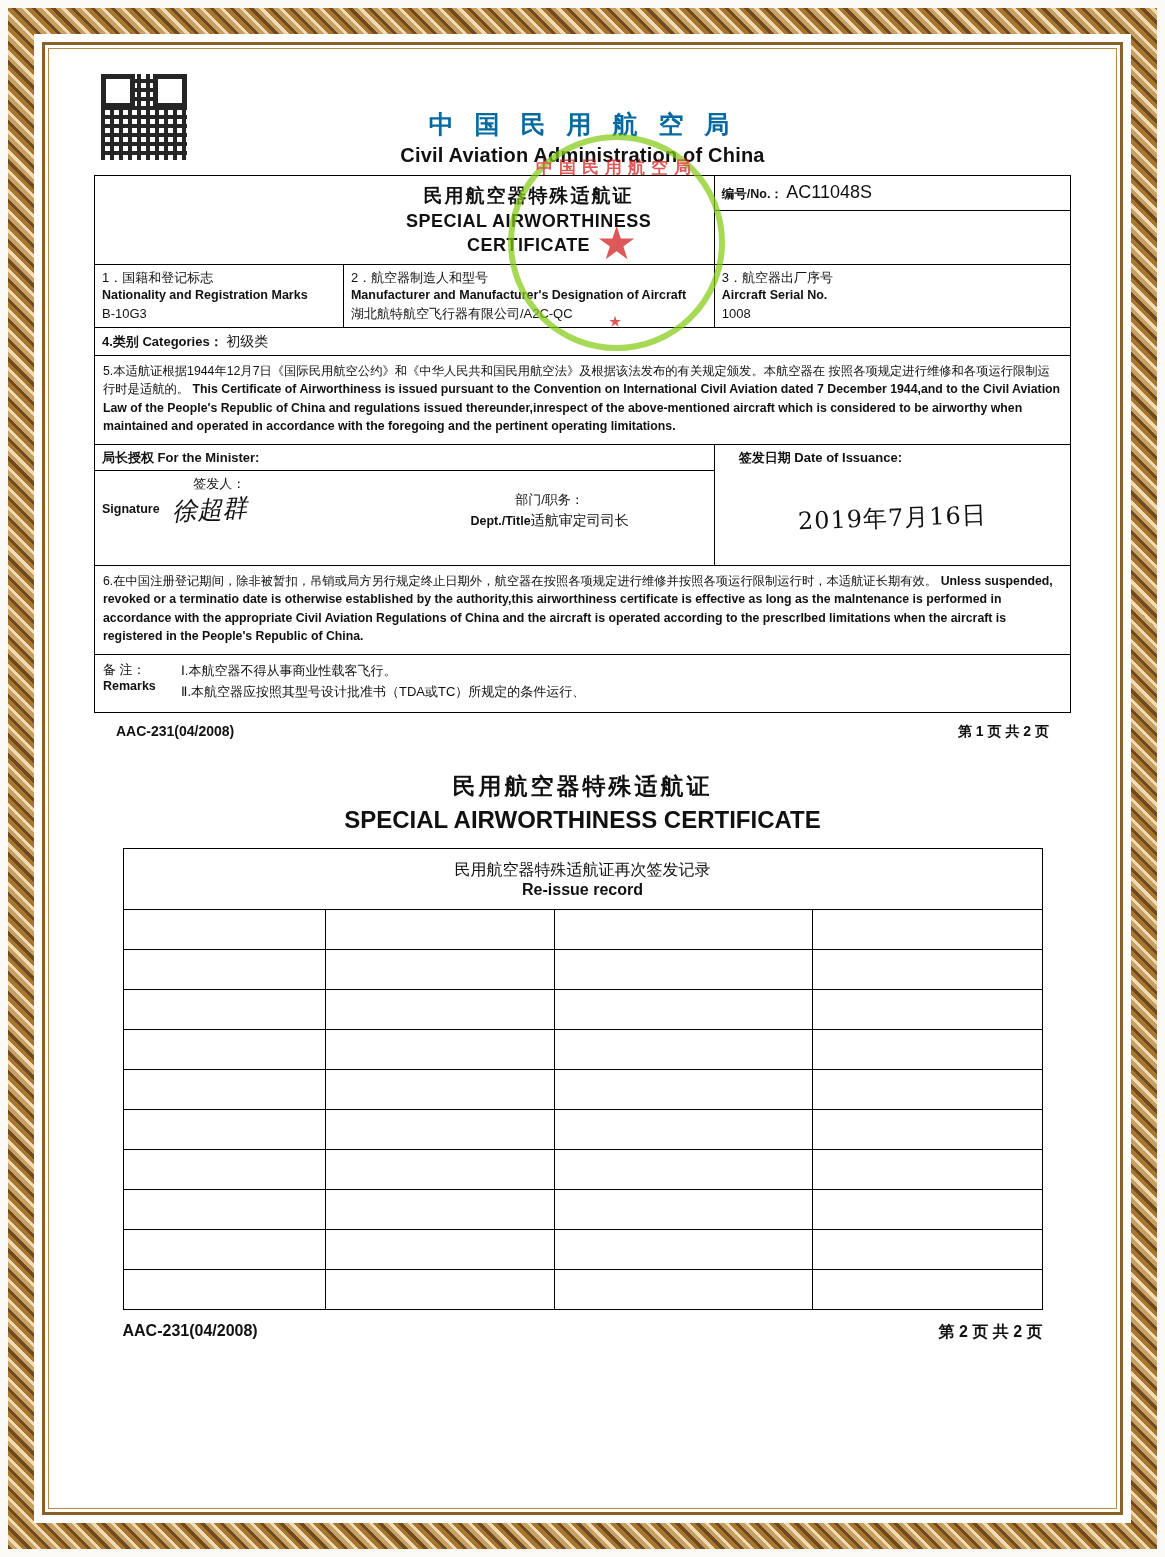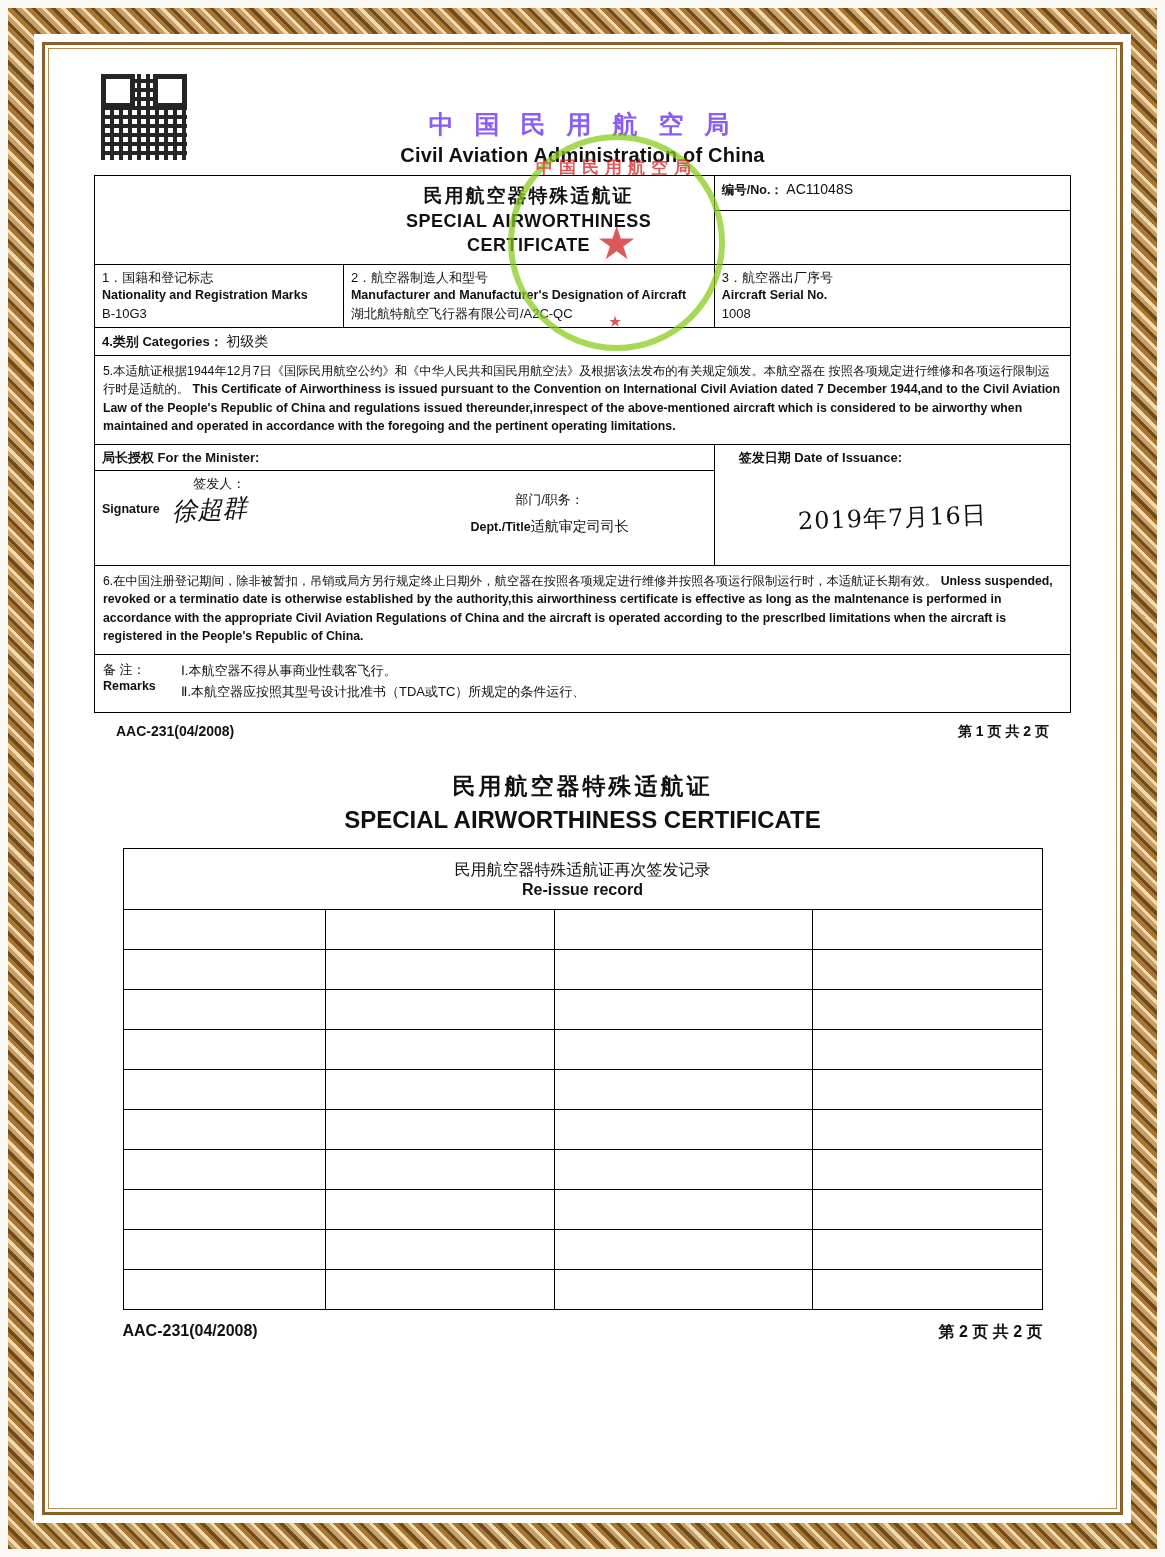--- a/index.html
+++ b/index.html
@@ -86,21 +86,21 @@
   .qr::after { right: 0; top: 0; }
 
   .head {
     text-align: center;
     padding-top: 40px;
   }
   .cn-title {
     font-size: 25px;
     font-weight: bold;
     letter-spacing: 7px;
-    color: #8b5cf6;
+    color: #0369a1;
   }
   .en-title {
     font-size: 20px;
     font-weight: bold;
     margin-top: 3px;
     letter-spacing: .2px;
   }
 
   
   .stamp {
@@ -277,21 +277,21 @@
 
         <tbody>
             <tr class="titlerow">
           <td style="border-bottom:none;border-right:none;height:26px;"></td>
           <td rowspan="2" class="center" style="border-left:none;border-right:none;vertical-align:middle;">
             <div class="big-cn">民用航空器特殊适航证</div>
             <div class="big-en">SPECIAL AIRWORTHINESS CERTIFICATE</div>
           </td>
           <td>
             <span class="lbl-en">编号/No.：</span>
-            <span class="val" style="font-size:14px;">AC11048S</span>
+            <span class="val" style="font-size:18px;">AC11048S</span>
           </td>
         </tr>
         <tr>
           <td style="border-top:none;border-right:none;height:46px;"></td>
           <td style="border-bottom:none;"></td>
         </tr>
 
         <tr>
           <td>
             <div class="lbl-cn">1．国籍和登记标志</div>
@@ -337,21 +337,21 @@
           <td class="sig-cell" style="border-top:none;border-right:none;">
             <div class="lbl-cn">签发人：</div>
             <div style="display:flex;align-items:center;gap:12px;">
               <span class="lbl-en">Signature</span>
               <span class="handwrite">徐超群</span>
             </div>
           </td>
           <td class="sig-cell" style="border-top:none;border-left:none;">
             <div style="margin-top:16px;margin-left:42px;">
               <div class="lbl-cn">部门/职务：</div>
-              <div style="margin-top:8px;">
+              <div style="margin-top:2px;">
                 <span class="lbl-en">Dept./Title</span><span class="cn">适航审定司司长</span>
               </div>
             </div>
           </td>
           <td class="sig-cell center" style="border-top:none;vertical-align:middle;">
             <span class="handwrite-date">2019年7月16日</span>
           </td>
         </tr>
 
         <tr>

